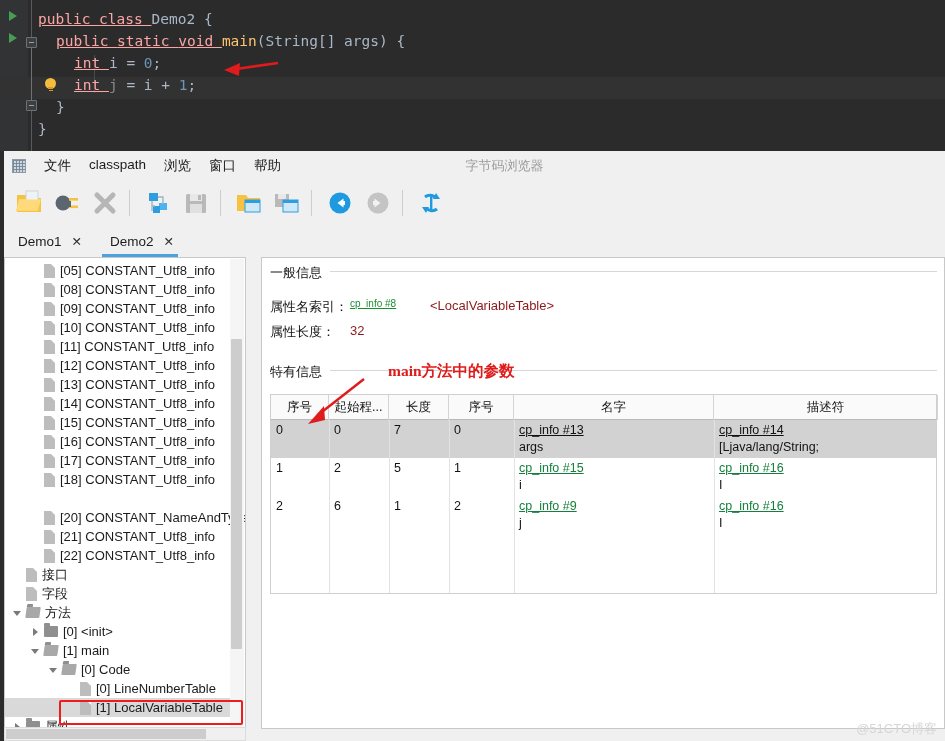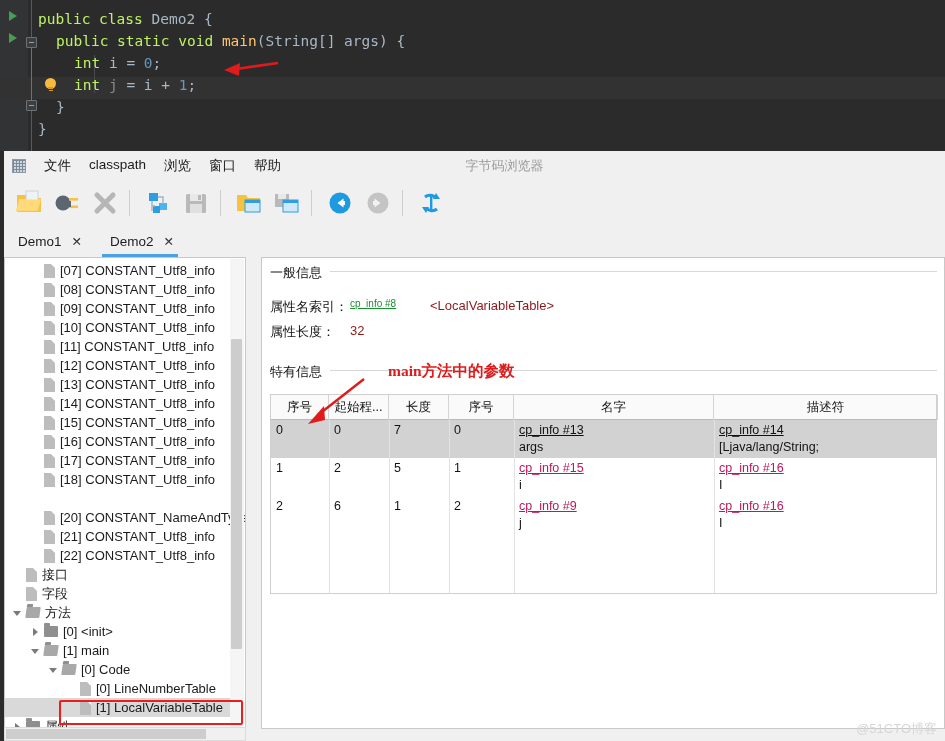--- a/index.html
+++ b/index.html
@@ -17,21 +17,21 @@
     background:#2b2b2b;overflow:hidden;
   }
   .ed-gutter{position:absolute;left:0;top:0;width:28px;height:151px;background:#313335;}
   .ed-vline{position:absolute;left:31px;top:0;width:1px;height:151px;background:#5a5a5a;}
   .ed-vline2{position:absolute;left:94px;top:55px;width:1px;height:38px;background:#4a4a4a;}
   .code-line{
     position:absolute;left:0;height:22px;line-height:22px;white-space:pre;
     font-family:"DejaVu Sans Mono","Liberation Mono",monospace;font-size:14.5px;
   }
   .cur-line{position:absolute;left:0;width:945px;height:22px;background:#323232;}
-  .kw{color:#bef264;}
+  .kw{color:#fca5a5;text-decoration:underline;}
   .plain{color:#a9b7c6;}
   .fn{color:#ffc66d;}
   .num{color:#6897bb;}
   .id-dim{color:#8a8a8a;}
   .brace{color:#a9b7c6;}
 
   .run-tri{
     position:absolute;width:0;height:0;
     border-left:8px solid #499c54;border-top:5px solid transparent;border-bottom:5px solid transparent;
   }
@@ -185,21 +185,21 @@
     border:1px solid #cfcfcf;border-top:none;box-sizing:border-box;background:#fff;overflow:hidden;
   }
   .trow{position:absolute;left:0;width:665px;height:38px;}
   .trow.sel{background:#d2d2d2;}
   .td{
     position:absolute;top:0;height:38px;font-size:12.5px;color:#121212;
     padding-left:5px;box-sizing:border-box;
   }
   .td .l1{display:block;line-height:17px;margin-top:2px;}
   .td .l2{display:block;line-height:17px;}
-  .td a{color:#be185d;text-decoration:underline;}
+  .td a{color:#15803d;text-decoration:underline;}
   .trow.sel .td a{color:#111;}
   .cell-line{position:absolute;top:0;width:1px;height:174px;background:#e2e2e2;}
 
   .annot{
     position:absolute;font-size:15.5px;color:#e01b1b;font-weight:bold;
     font-family:"Liberation Serif","DejaVu Serif",serif;white-space:nowrap;
   }
   .watermark{
     position:absolute;right:8px;bottom:3px;font-size:13px;color:#d6d6d6;
   }
@@ -368,21 +368,21 @@
     </div>
 
     <div class="content">
 
       <div class="tree-pane">
         <div class="tree-scroll" id="tree-nodes">
             <div class="tnode" style="top: 3px; left: 26px;">
               <span></span>
               <span class="twist"></span>
               <span class="ico-file"></span>
-              <span>[07] CONSTANT_Utf8_info</span>
+              <span>[05] CONSTANT_Utf8_info</span>
             </div>
             <div class="tnode" style="top: 22px; left: 26px;">
               <span></span>
               <span class="twist"></span>
               <span class="ico-file"></span>
               <span>[08] CONSTANT_Utf8_info</span>
             </div>
             <div class="tnode" style="top: 41px; left: 26px;">
               <span></span>
               <span class="twist"></span>

